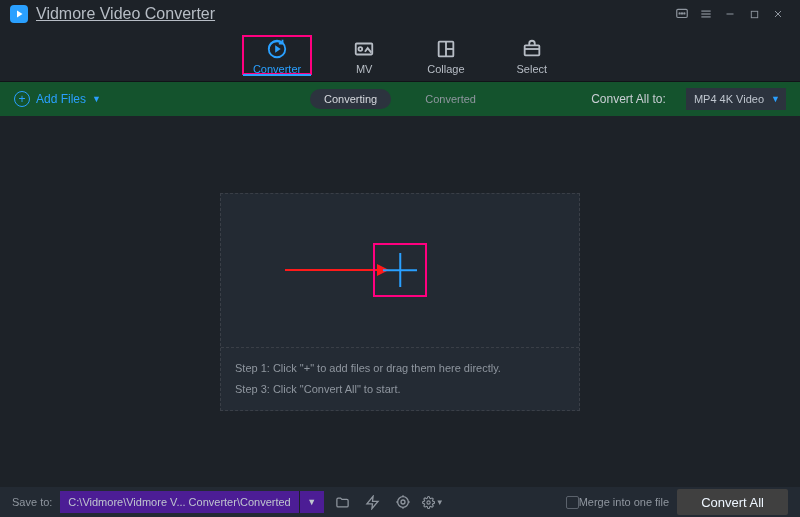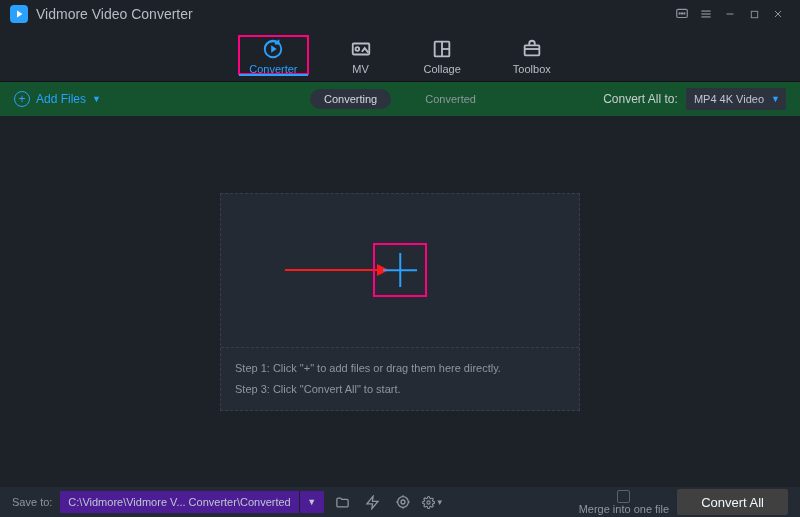--- a/index.html
+++ b/index.html
@@ -18,21 +18,21 @@
     background: #1d2228;
   }
   .titlebar .logo {
     width: 18px; height: 18px;
     background: #2aa0ff;
     border-radius: 4px;
     display: flex; align-items: center; justify-content: center;
     margin-right: 8px;
   }
   .titlebar .logo svg { width: 12px; height: 12px; }
-  .titlebar .title { font-size: 14px; color: #b7bdc5; }
+  .titlebar .title { font-size: 16px; color: #b7bdc5; text-decoration: underline; }
   .titlebar .spacer { flex: 1; }
   .titlebar .winbtn {
     width: 24px; height: 24px;
     display: flex; align-items: center; justify-content: center;
     color: #8f969f; cursor: pointer;
   }
 
   .topnav {
     height: 54px;
     display: flex; align-items: center; justify-content: center;
@@ -83,21 +83,21 @@
     display:flex; align-items:center; gap:20px;text-align:right;
   }
   .subtab {
     font-size: 11px; color:#8f969f; cursor:pointer;
     padding:4px 14px; border-radius: 12px;
   }
   .subtab.active { background:#2c333e; color:#d7dadf; }
   .toolbar { position: relative; }
 
   .convert-to {
-    margin-left: auto; display:flex; align-items:center; gap:8px;
+    margin-left: auto; display:flex; align-items:center; gap:20px;
   }
   .format-dd {
     background:#2c333e; color:#bfc6cf;
     height:22px; padding:0 22px 0 8px;
     font-size:11px; display:flex;align-items:center;
     position:relative; cursor:pointer; min-width:100px;
   }
   .format-dd .dd-caret {
     position:absolute; right:6px; top:50%; transform:translateY(-50%);
     font-size:9px; color:#2aa0ff;
@@ -169,21 +169,21 @@
   .path-dd .path-text { padding:0 8px; min-width:190px; border-right:1px solid #1d2228; height:100%; display:flex;align-items:center;}
   .path-dd .path-caret { width:24px; text-align:center; font-size:9px; color:#bfc6cf; cursor:pointer;}
   .footer .iconbtn {
     width:22px; height:22px;
     display:flex;align-items:center;justify-content:center;
     color:#8f969f; cursor:pointer;
   }
   .footer .spacer{flex:1;}
   .merge {
     display:flex; align-items:center; gap:0;
-    color:#8f969f; font-size:11px; cursor:pointer;flex-direction:column;
+    color:#8f969f; font-size:11px; cursor:pointer;
   }
   .merge .checkbox {
     width:13px;height:13px;border:1px solid #5b626c;border-radius:2px;
   }
   .convert-btn {
     background:#404040; color:#eef6ff;
     height:26px; padding:0 24px;
     border:none; border-radius:2px;
     font-size:13px; cursor:pointer;
   }
@@ -266,21 +266,21 @@
     <span class="label">Collage</span>
   </div>
   <div class="navitem">
     <div class="icon">
       <svg width="22" height="22" viewBox="0 0 24 24" fill="none" stroke="#b7bdc5" stroke-width="2">
           <rect x="4" y="8" width="16" height="11" rx="1"></rect>
           <path d="M9 8V6a3 3 0 0 1 6 0v2"></path>
           <line x1="4" y1="12" x2="20" y2="12"></line>
         </svg>
     </div>
-    <span class="label">Toolbox</span>
+    <span class="label">Select</span>
   </div>
 </div>
 
 <div class="toolbar">
   <div class="addfiles">
     <span class="plus-circle"></span>
     <span>Add Files</span>
     <span class="caret">▼</span>
   </div>
   <div class="subtabs">

